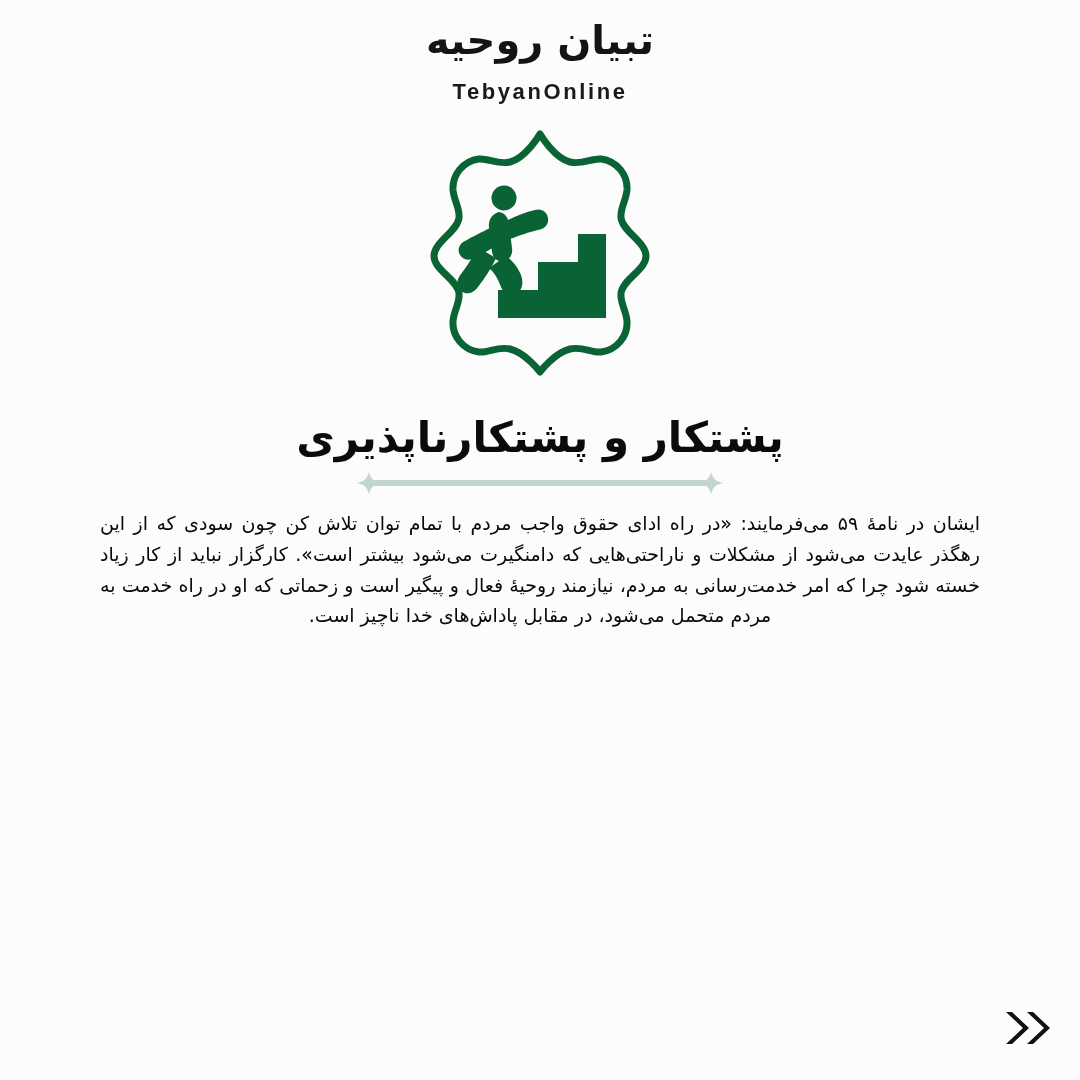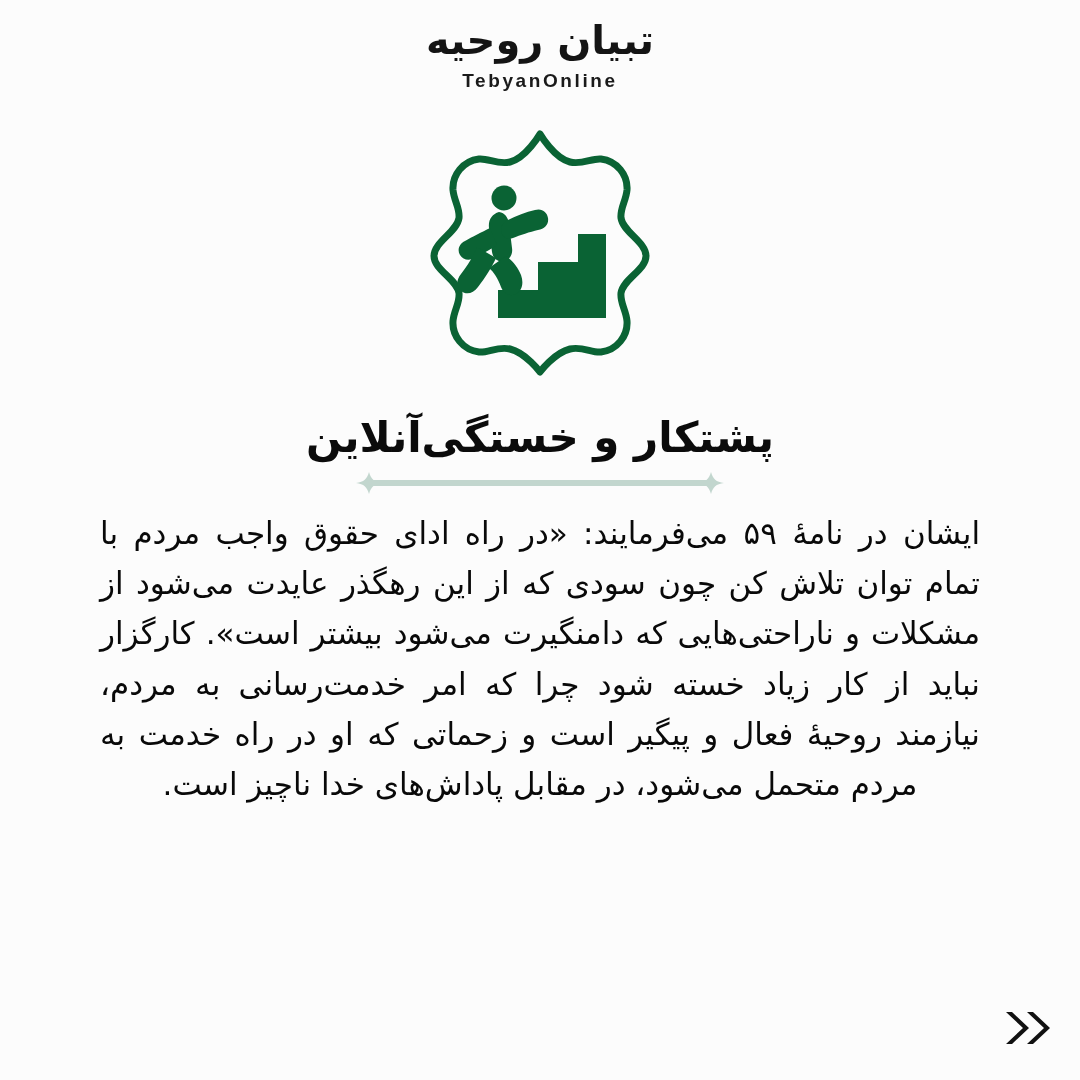--- a/index.html
+++ b/index.html
@@ -32,26 +32,26 @@
     font-family:"DejaVu Sans", sans-serif;
     font-size:40px;
     font-weight:700;
     color:#141414;
     line-height:1.12;
     direction:rtl;
     letter-spacing:-1px;
   }
   .logo-latin {
     font-family:"Liberation Sans", sans-serif;
-    font-size:19px;
+    font-size:22px;
     font-weight:600;
     color:#1a1a1a;
     letter-spacing:2.6px;
     direction:ltr;
-    margin-top:7px;
+    margin-top:16px;
   }
 
   
   .emblem-wrap {
     position:absolute;
     top:128px;
     left:0;
     right:0;
     display:flex;
     justify-content:center;
@@ -88,21 +88,21 @@
 
   
   .body-wrap {
     position:absolute;
     top:508px;
     left:100px;
     right:100px;
   }
   .body-text {
     font-family:"DejaVu Sans", sans-serif;
-    font-size:31px;
+    font-size:19px;
     line-height:1.62;
     color:#090909;
     direction:rtl;
     text-align:justify;
     text-align-last:center;
     font-weight:400;
     letter-spacing:-0.4px;
   }
 
   
@@ -166,21 +166,21 @@
       <path d="M86 128 C92 132 98 139 101 147 C104 155 102 163 96 166
                C90 169 84 166 81 159 C78 151 74 144 69 140 Z"></path>
 
       <path d="M76 130 C72 139 65 150 58 159 C53 166 46 167 41 163
                C36 159 36 152 41 146 C48 137 54 127 57 119 Z"></path>
     </g>
   </svg>
 </div>
 
 <div class="title-wrap">
-  <div class="title">پشتکار و خستگی‌آنلاین</div>
+  <div class="title">پشتکار و پشتکار‌ناپذیری</div>
 </div>
 
 <div class="divider-wrap">
   <svg width="400" height="22" viewBox="0 0 400 22">
 
     <path d="M16 11 C24 10 27 7 29 0 C31 7 34 10 42 11 C34 12 31 15 29 22 C27 15 24 12 16 11 Z" fill="#c2d6ce"></path>
 
     <path d="M358 11 C366 10 369 7 371 0 C373 7 376 10 384 11 C376 12 373 15 371 22 C369 15 366 12 358 11 Z" fill="#c2d6ce"></path>
 
     <rect x="29" y="8" width="342" height="6" fill="#c2d6ce"></rect>

